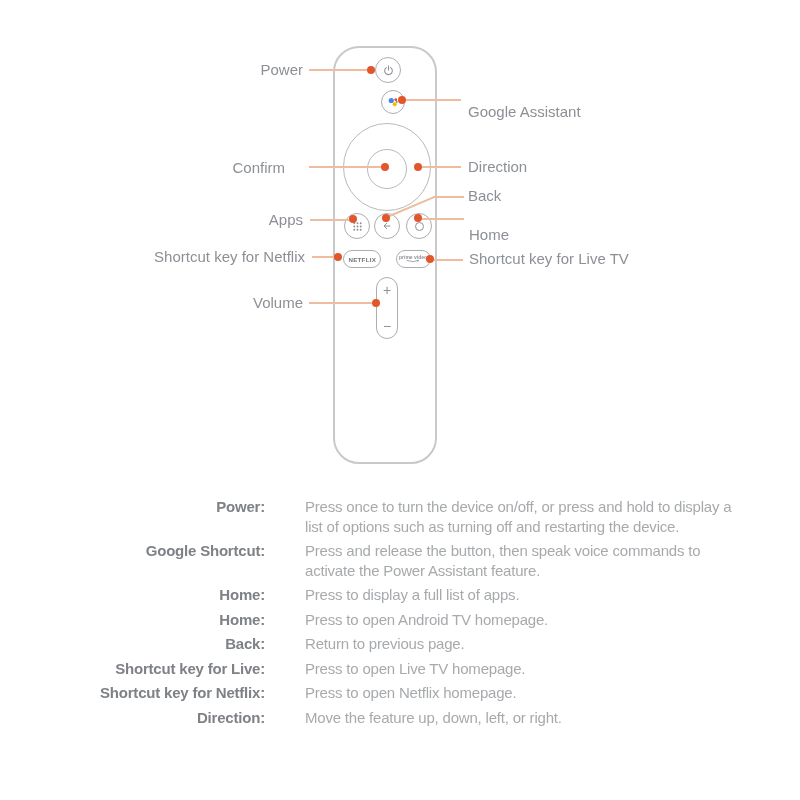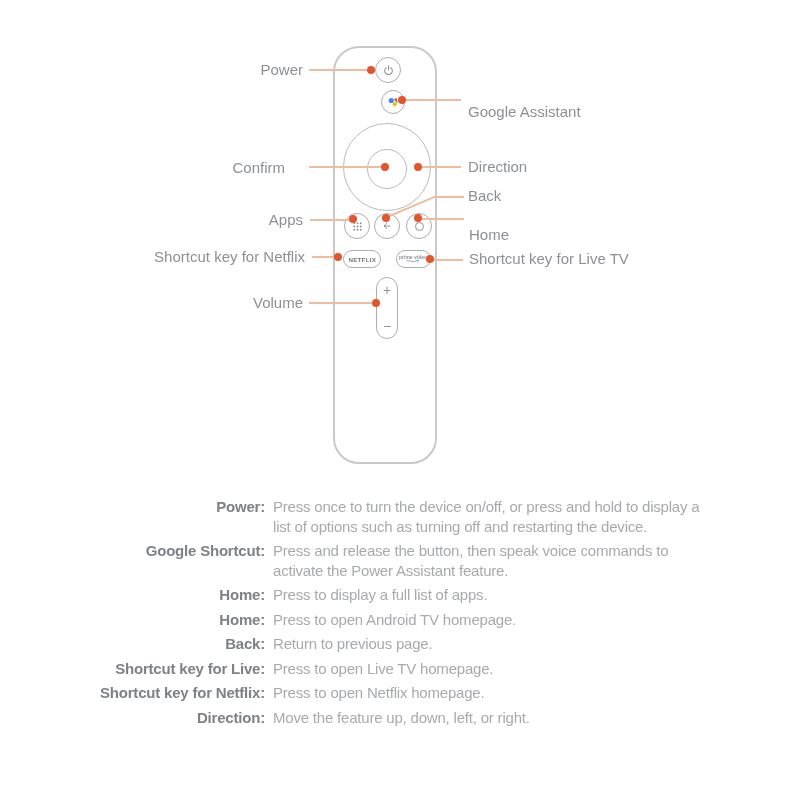--- a/index.html
+++ b/index.html
@@ -30,21 +30,21 @@
   .home-ring{width:9px;height:9px;border:1.6px solid #8e9297;border-radius:50%;box-sizing:border-box;}
 
   
   .line{position:absolute;height:1.5px;background:#eebd9e;}
   .dot{position:absolute;width:8px;height:8px;border-radius:50%;background:#e2562c;}
   .lbl{position:absolute;font-size:15px;color:#8c9095;white-space:nowrap;line-height:18px;}
   .lbl-r{text-align:right;}
 
   
   .desc-list{left:0;top:497px;width:740px;}
-  .desc-row{display:flex;margin-bottom:5px;}
+  .desc-row{display:flex;margin-bottom:5px;gap:32px;}
   .desc-label{width:265px;text-align:right;font-weight:bold;color:#7e8185;
               font-size:15px;line-height:19.5px;letter-spacing:-.2px;flex:none;}
   .desc-text{margin-left:8px;width:434px;color:#a7aaad;font-size:15px;
              line-height:19.5px;letter-spacing:-.2px;}
 </style>
 </head>
 <body>
 
 <div class="abs remote">
 

